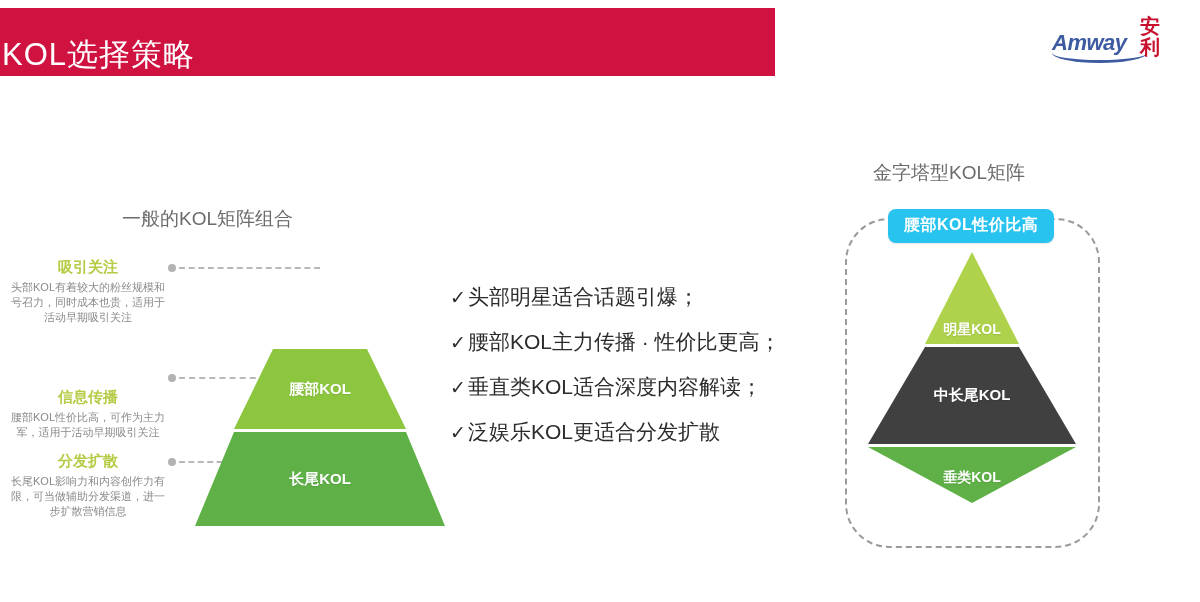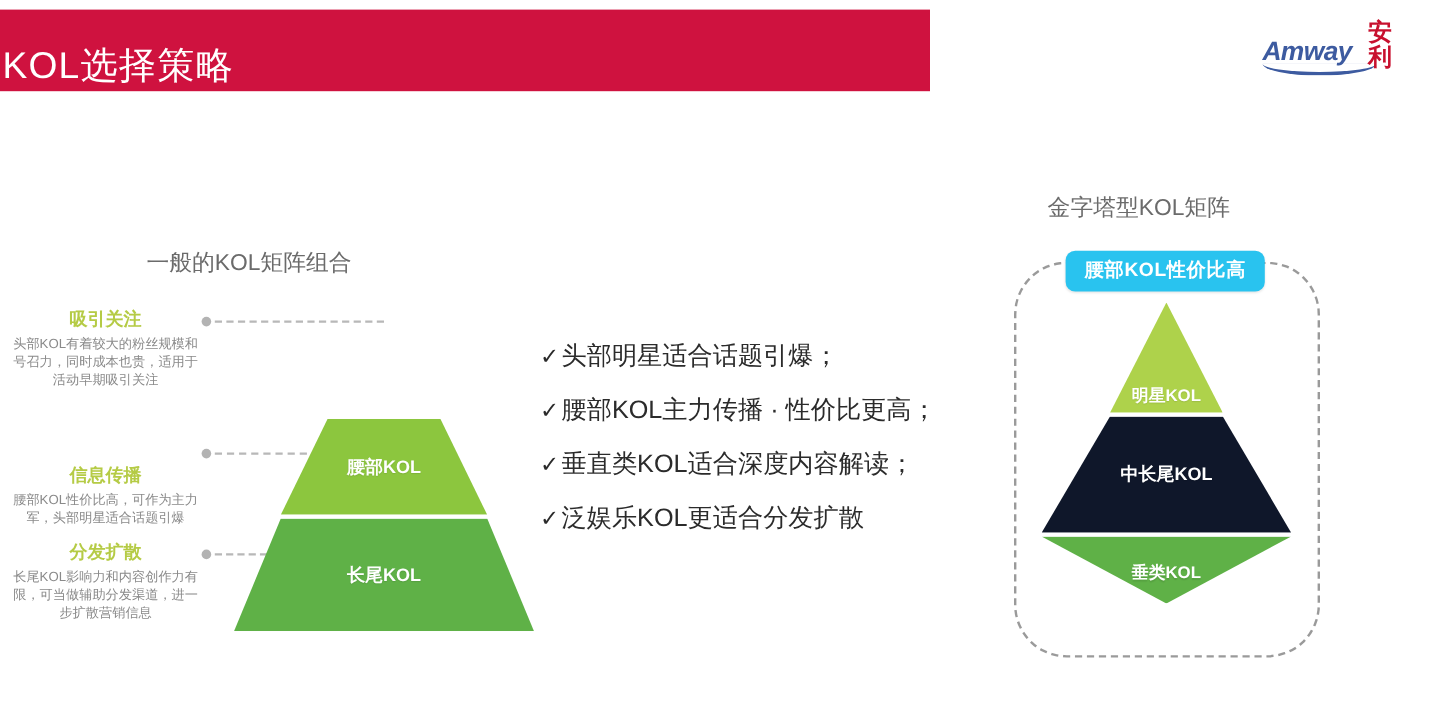--- a/index.html
+++ b/index.html
@@ -247,21 +247,21 @@
     align-items: flex-end;
     padding-bottom: 5px;
     box-sizing: border-box;
     font-size: 14px;
   }
   #tier-r2 {
     left: 0px;
     top: 95px;
     width: 208px;
     height: 97px;
-    background: #0f172a;
+    background: #404040;
     clip-path: polygon(27.4% 0%, 72.6% 0%, 100% 100%, 0% 100%);
     font-size: 15px;
   }
   
   #tier-r3 {
     left: 0px;
     top: 195px;
     width: 208px;
     height: 56px;
     background: #5fb147;
@@ -286,21 +286,21 @@
 </div>
 
 <div class="section-heading" id="heading-left">一般的KOL矩阵组合</div>
 
 <div class="annot" id="annot-1">
   <div class="annot-title">吸引关注</div>
   <div class="annot-desc">头部KOL有着较大的粉丝规模和号召力，同时成本也贵，适用于活动早期吸引关注</div>
 </div>
 <div class="annot" id="annot-2">
   <div class="annot-title">信息传播</div>
-  <div class="annot-desc">腰部KOL性价比高，可作为主力军，头部明星适合话题引爆</div>
+  <div class="annot-desc">腰部KOL性价比高，可作为主力军，适用于活动早期吸引关注</div>
 </div>
 <div class="annot" id="annot-3">
   <div class="annot-title">分发扩散</div>
   <div class="annot-desc">长尾KOL影响力和内容创作力有限，可当做辅助分发渠道，进一步扩散营销信息</div>
 </div>
 
 <div class="connector" id="conn-1">
   <span class="dot"></span>
   <span class="dash"></span>
 </div>

